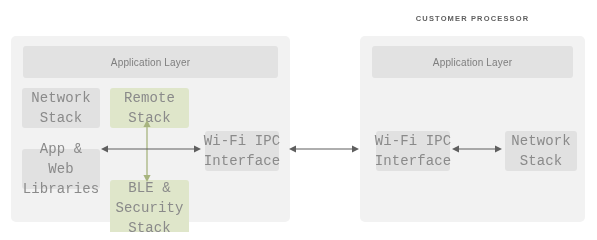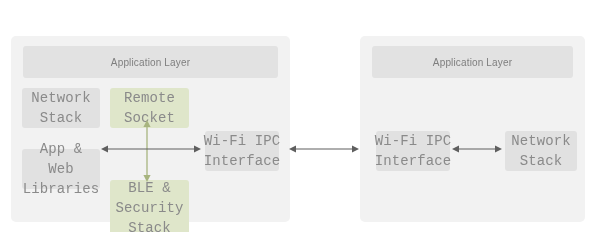--- a/index.html
+++ b/index.html
@@ -89,26 +89,27 @@
 
 
   <div class="panel" id="panel-network"></div>
 
   <div class="app-layer" id="applayer-network">Application Layer</div>
 
   <div class="node gray" id="node-network-stack-left">Network Stack</div>
 
   <div class="node gray" id="node-app-web">App &amp;<br>Web Libraries</div>
 
-  <div class="node green" id="node-remote-socket">Remote Socket</div>
+  <div class="node green" id="node-remote-socket">Remote Stack</div>
 
   <div class="node green" id="node-ble-security">BLE &amp;<br>Security Stack</div>
 
   <div class="node gray" id="node-wifi-ipc-left">Wi-Fi IPC<br>Interface</div>
 
+  <div class="proc-title" id="title-customer">CUSTOMER PROCESSOR</div>
 
   <div class="panel" id="panel-customer"></div>
 
   <div class="app-layer" id="applayer-customer">Application Layer</div>
 
   <div class="node gray" id="node-wifi-ipc-right">Wi-Fi IPC<br>Interface</div>
 
   <div class="node gray" id="node-network-stack-right">Network Stack</div>
 
   <div class="arrow" id="arrow-v-center">

